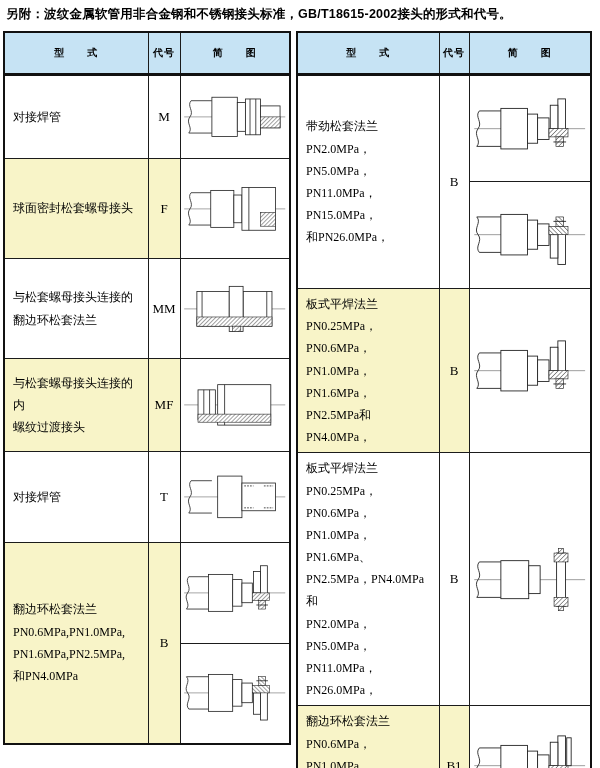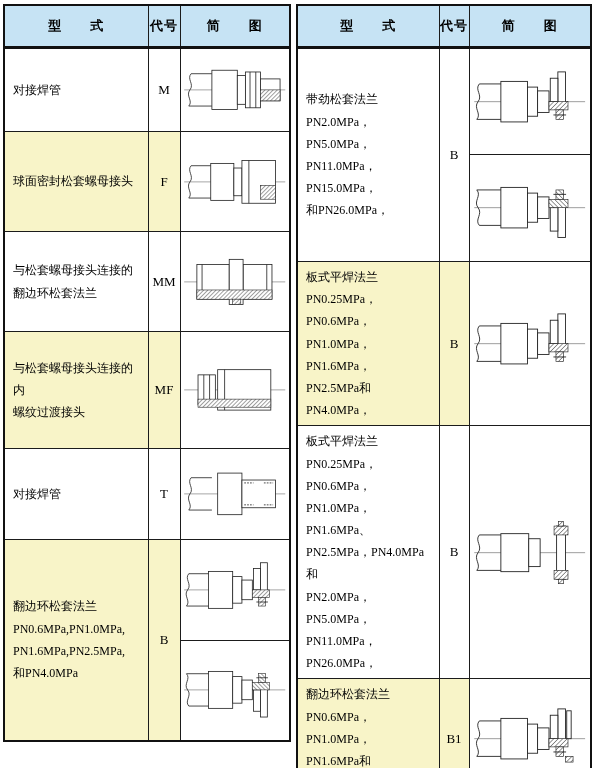--- a/index.html
+++ b/index.html
@@ -3,21 +3,21 @@
 <meta charset="utf-8">
 <style>
   html,body{margin:0;padding:0;background:#fff;}
   body{width:600px;height:768px;font-family:"Liberation Serif",serif;color:#000;}
   .page{box-sizing:border-box;width:600px;height:768px;padding:4px 3px 3px 3px;background:#fff;}
   .title{font-family:"Liberation Sans",sans-serif;font-weight:bold;font-size:12.5px;
          margin:2px 0 8px 3px;letter-spacing:.2px;white-space:nowrap;}
   .tables{display:flex;gap:5px;align-items:flex-start;}
   table{border-collapse:collapse;table-layout:fixed;border:2px solid #111;background:#fff;}
   td,th{border:1px solid #1b1b1b;padding:0;overflow:hidden;background:#fff;}
-  th{background:var(--head,#c6e3f4);font-size:13px;font-weight:bold;height:40px;
+  th{background:var(--head,#c6e3f4);font-size:10px;font-weight:bold;height:40px;
      border-bottom:3px solid #111;letter-spacing:1px;}
   .type{padding:4px 8px;font-size:12px;line-height:1.85;text-align:left;vertical-align:middle;}
   .type span{white-space:pre-line;}
   .code{text-align:center;vertical-align:middle;font-size:13px;}
   .hl{background:var(--hl,#f8f4c8);}
   .diag{text-align:center;vertical-align:middle;}
   .dwrap svg{display:block;margin:0 auto;}
   .lt .dwrap svg{width:104px;height:auto;}
   .rt .dwrap svg{width:114px;height:auto;}
 </style>
@@ -27,20 +27,21 @@
 <svg width="0" height="0" style="position:absolute" aria-hidden="true">
   <defs>
     <pattern id="hatch" patternUnits="userSpaceOnUse" width="5" height="5" patternTransform="rotate(45)">
       <rect width="5" height="5" fill="#fff"></rect>
       <line x1="0" y1="0" x2="0" y2="5" stroke="#333" stroke-width="1.6"></line>
     </pattern>
   </defs>
 </svg>
 
 <div class="page">
+  <div class="title">另附：波纹金属软管用非合金钢和不锈钢接头标准，GB/T18615-2002接头的形式和代号。</div>
 
   <div class="tables">
 
     <table class="t lt">
       <colgroup>
           <col style="width:144px">
           <col style="width:32px">
           <col style="width:110px">
         </colgroup>
       <tbody>
@@ -101,21 +102,21 @@
                   <line x1="33" y1="20" x2="33" y2="80" stroke="#222" stroke-width="1.4" fill="none"></line>
                   <rect x="104" y="20" width="50" height="60" stroke="#222" stroke-width="1.4" fill="#fff"></rect>
                   <line x1="145" y1="20" x2="145" y2="80" stroke="#222" stroke-width="1.4" fill="none"></line>
                   <rect x="80" y="11" width="24" height="78" stroke="#222" stroke-width="1.4" fill="#fff"></rect>
                   <rect x="24" y="64" width="130" height="16" stroke="#222" stroke-width="1" fill="url(#hatch)"></rect>
                   <rect x="86" y="80" width="14" height="9" stroke="#222" stroke-width="1" fill="url(#hatch)"></rect>
                 </svg>
               </div>
             </td>
         </tr>
-        <tr style="height:117px">
+        <tr style="height:93px">
           <td class="type hl"><span>与松套螺母接头连接的内
 螺纹过渡接头</span></td>
           <td class="code hl">MF</td>
           <td class="diag">
               <div class="dwrap">
                 <svg viewBox="0 0 180 100" xmlns="http://www.w3.org/2000/svg">
                   <line x1="2" y1="50" x2="177" y2="50" stroke="#555" stroke-width="0.9"></line>
                   <rect x="26" y="24" width="30" height="52" stroke="#222" stroke-width="1.4" fill="#fff"></rect>
                   <line x1="36" y1="24" x2="36" y2="76" stroke="#222" stroke-width="1.4" fill="none"></line>
                   <line x1="46" y1="24" x2="46" y2="76" stroke="#222" stroke-width="1.4" fill="none"></line>

